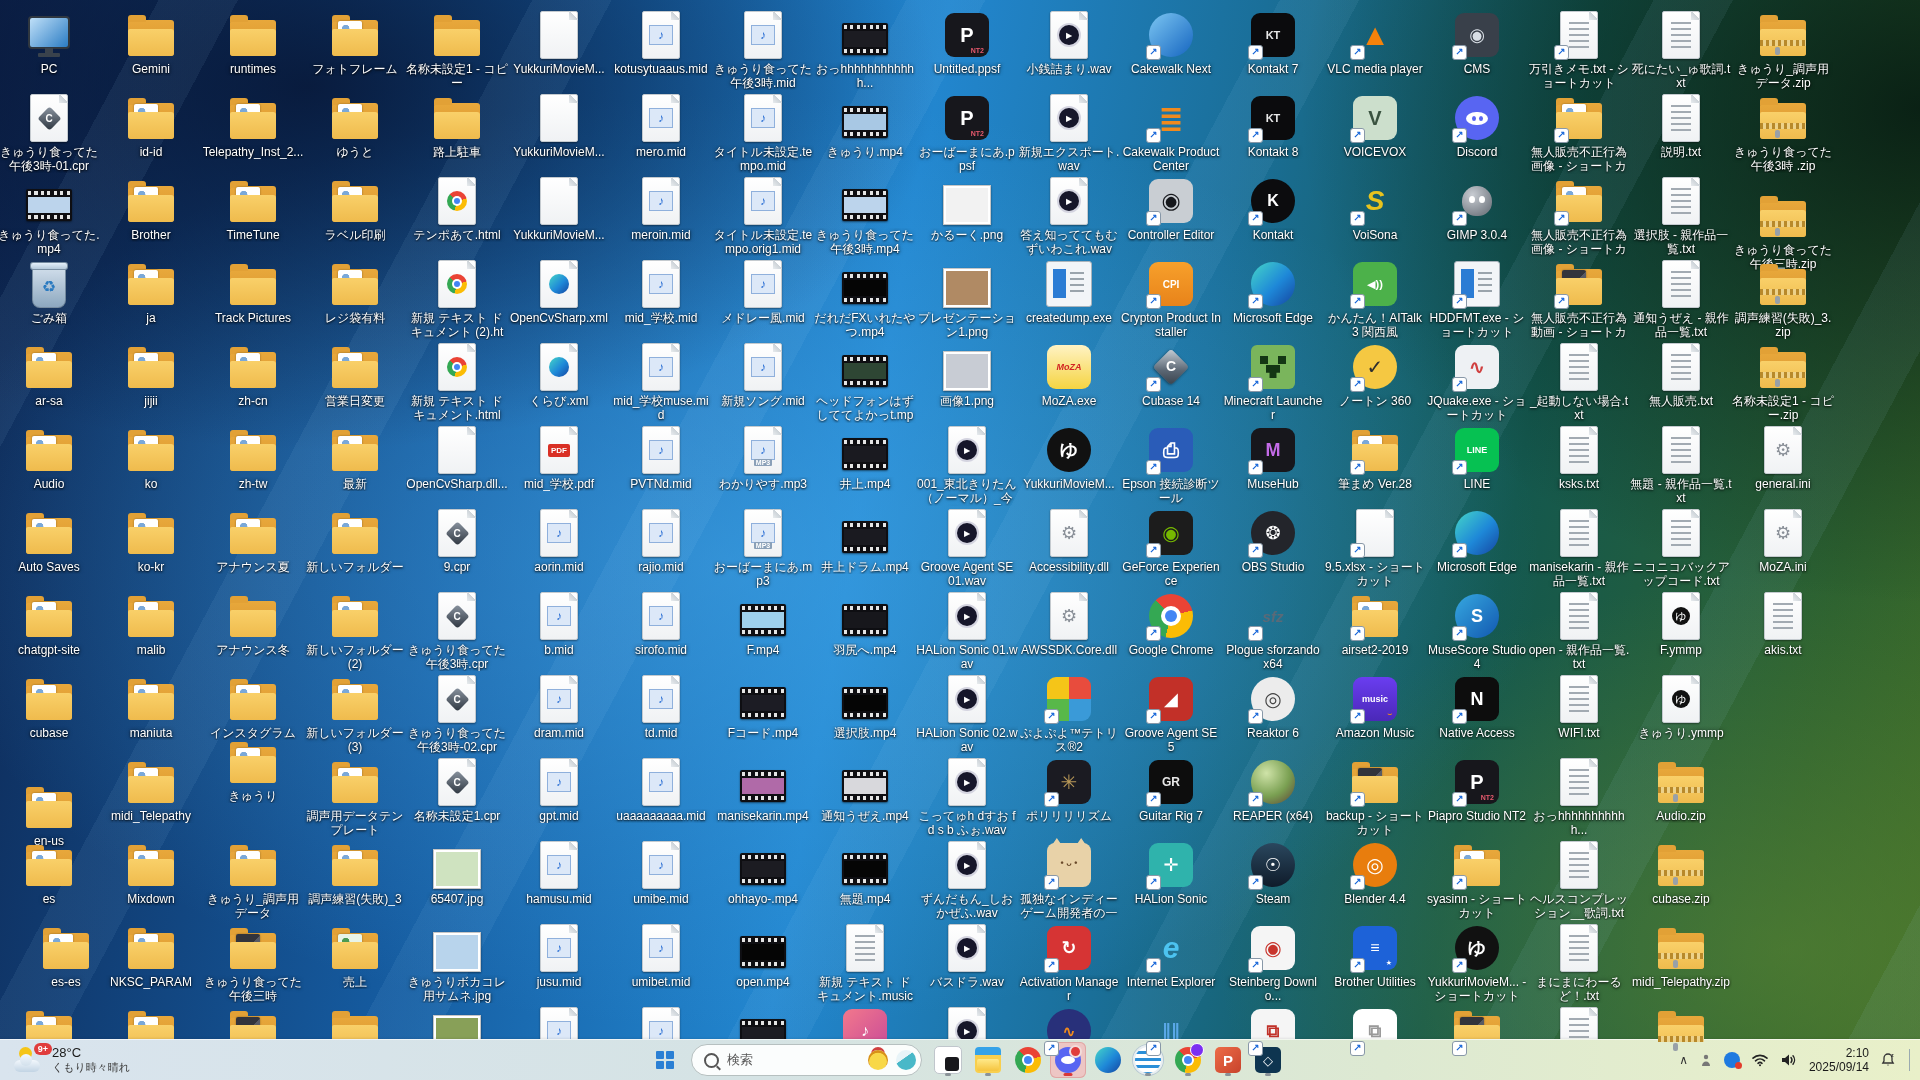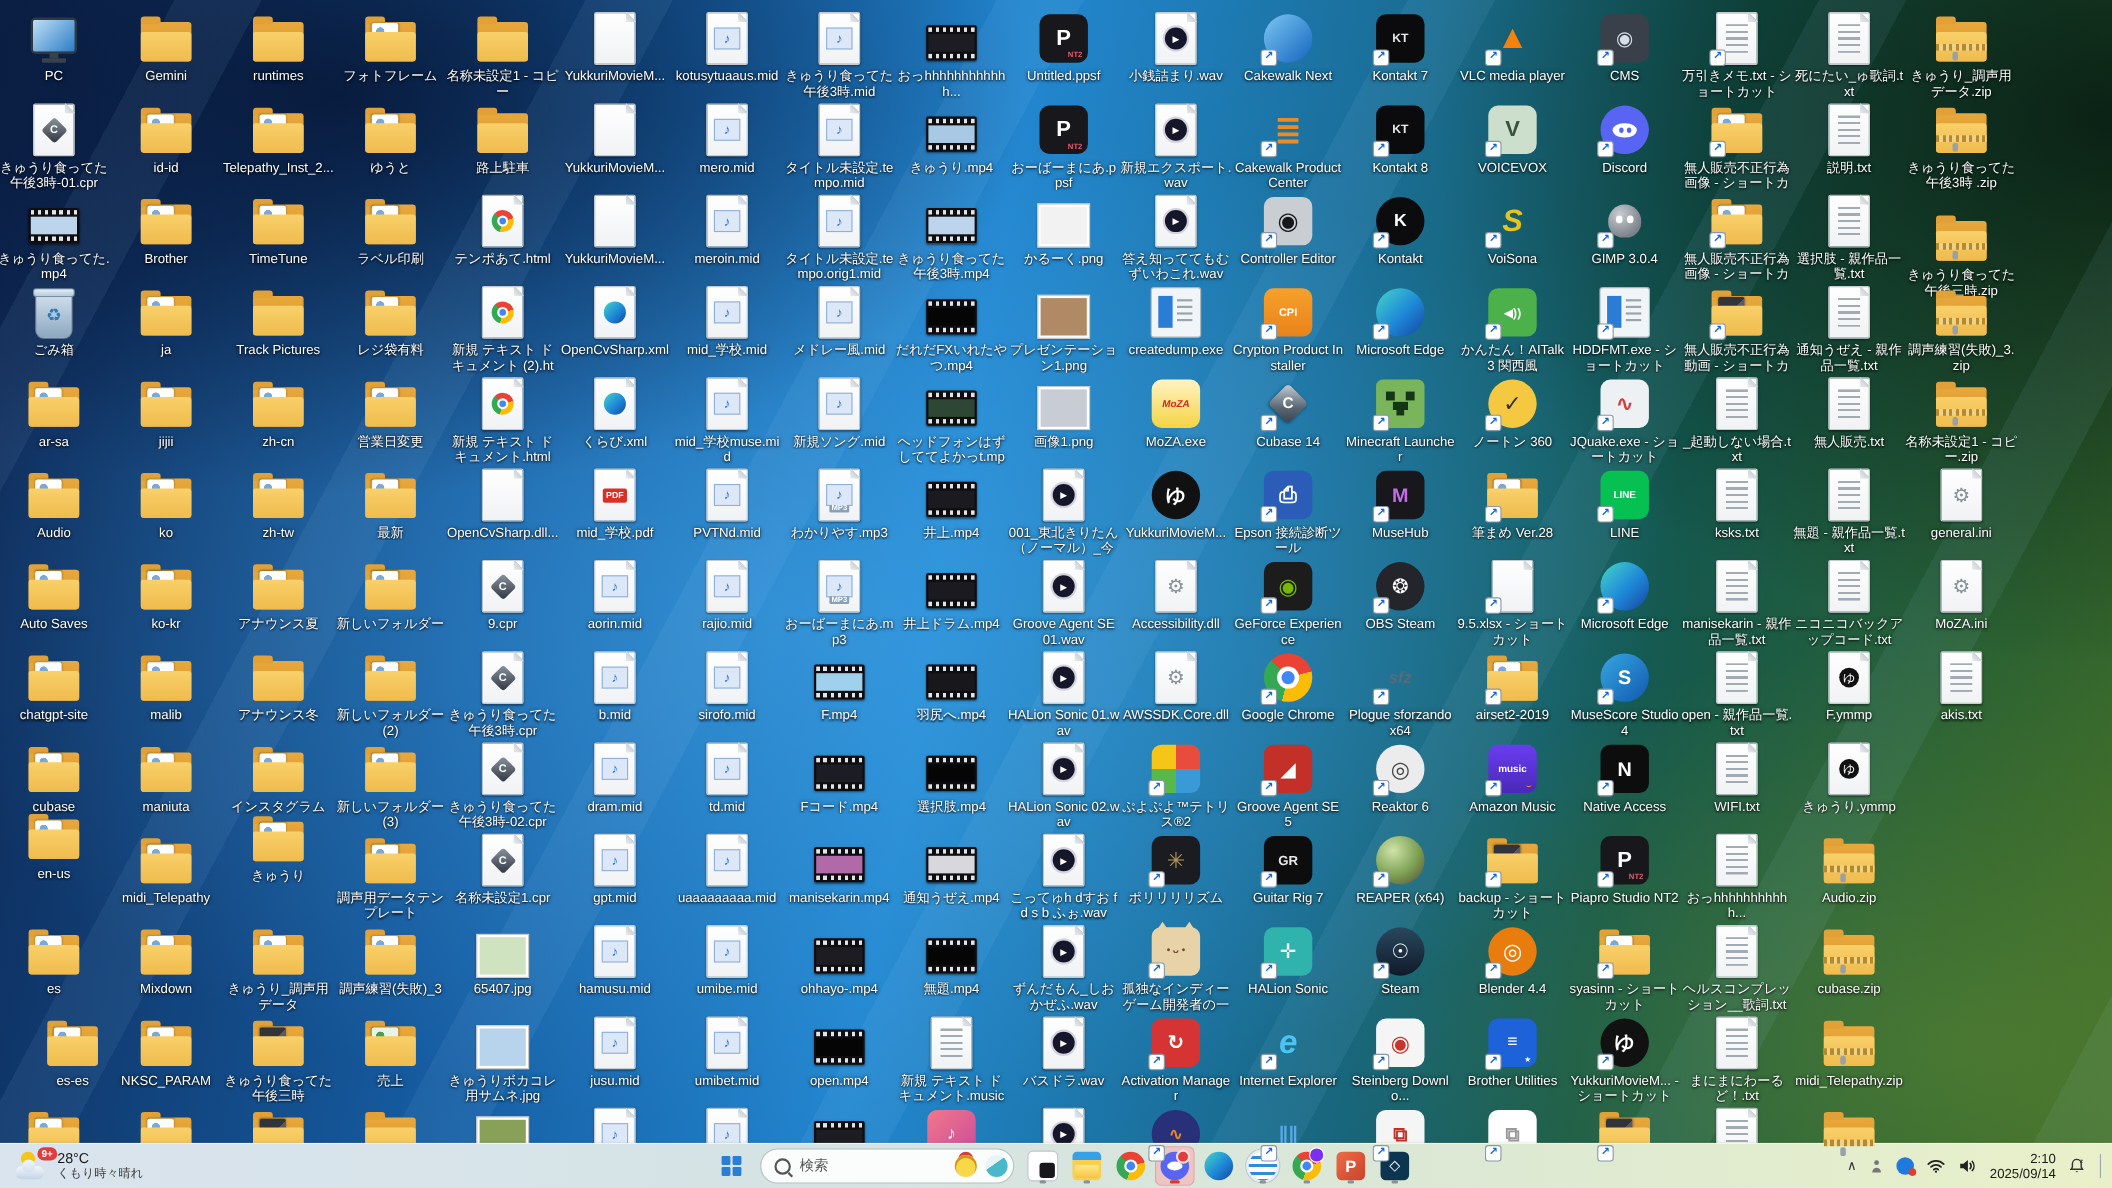--- a/index.html
+++ b/index.html
@@ -1232,21 +1232,21 @@
         </div>
       <div class="lbl">GeForce Experience</div>
       </div>
       <div class="cell" style="left:1225px;top:508px">
       <div class="ico">
           <div class="app ci" style="background:#23252b;">
             <span style="color:#fff;font-size:18px;">❂</span>
           </div>
           <span class="sc-arrow">↗</span>
         </div>
-      <div class="lbl">OBS Steam</div>
+      <div class="lbl">OBS Studio</div>
       </div>
       <div class="cell" style="left:1327px;top:508px">
       <div class="ico">
           <div class="page"></div>
           <span class="sc-arrow">↗</span>
         </div>
       <div class="lbl">9.5.xlsx - ショートカット</div>
       </div>
       <div class="cell" style="left:1429px;top:508px">
       <div class="ico">
@@ -1583,21 +1583,21 @@
       <div class="lbl">WIFI.txt</div>
       </div>
       <div class="cell" style="left:1633px;top:674px">
       <div class="ico">
           <div class="page">
             <span class="yug">ゆ</span>
           </div>
         </div>
       <div class="lbl">きゅうり.ymmp</div>
       </div>
-      <div class="cell" style="left:1px;top:735px">
+      <div class="cell" style="left:1px;top:782px">
       <div class="ico">
           <div class="folder">
             <span class="back"></span>
             <span class="sheet s-i"></span>
             <span class="front"></span>
           </div>
         </div>
       <div class="lbl">en-us</div>
       </div>
       <div class="cell" style="left:103px;top:757px">

